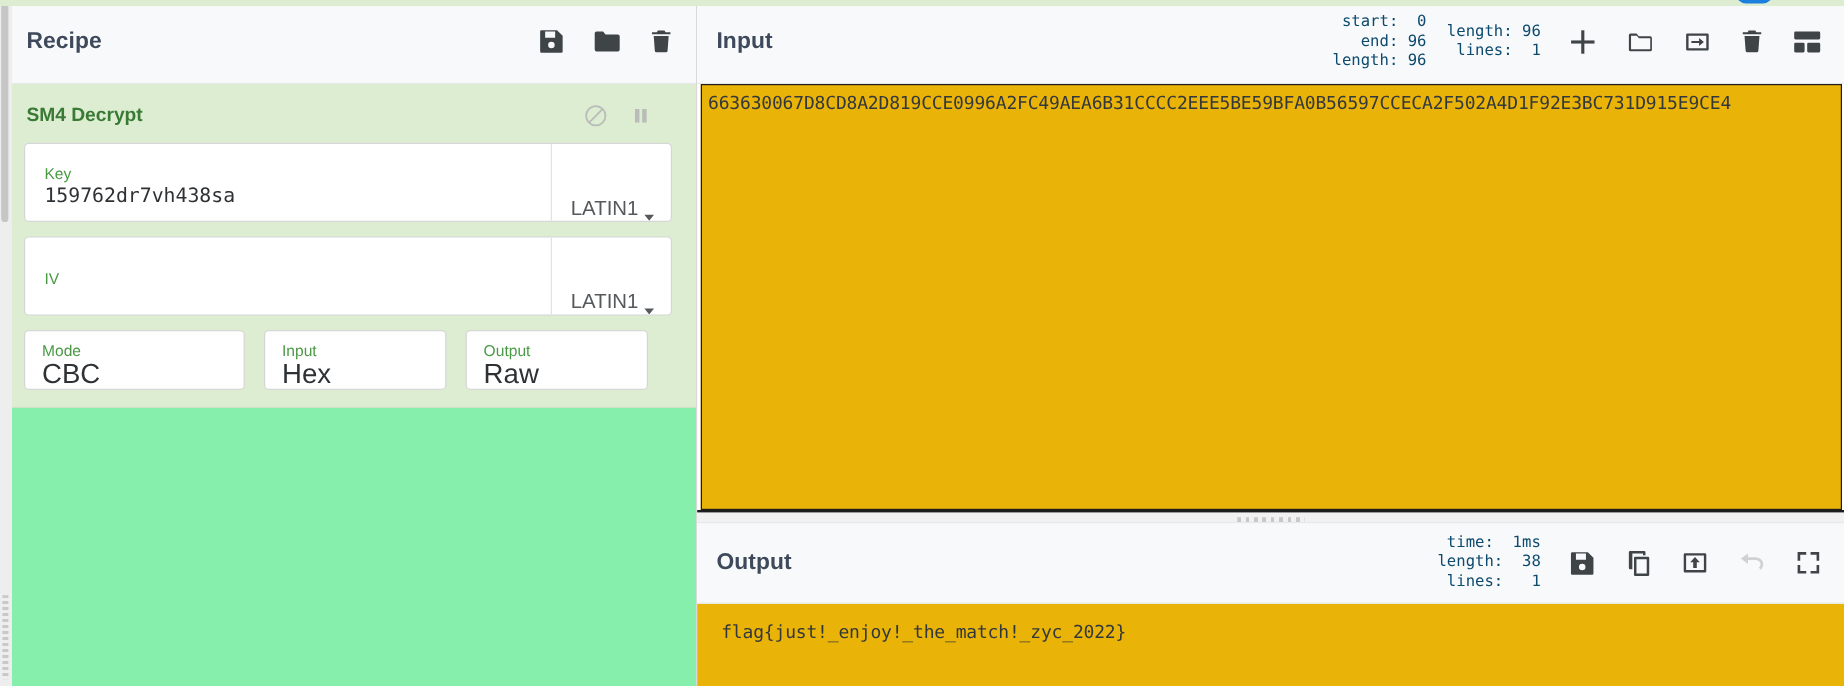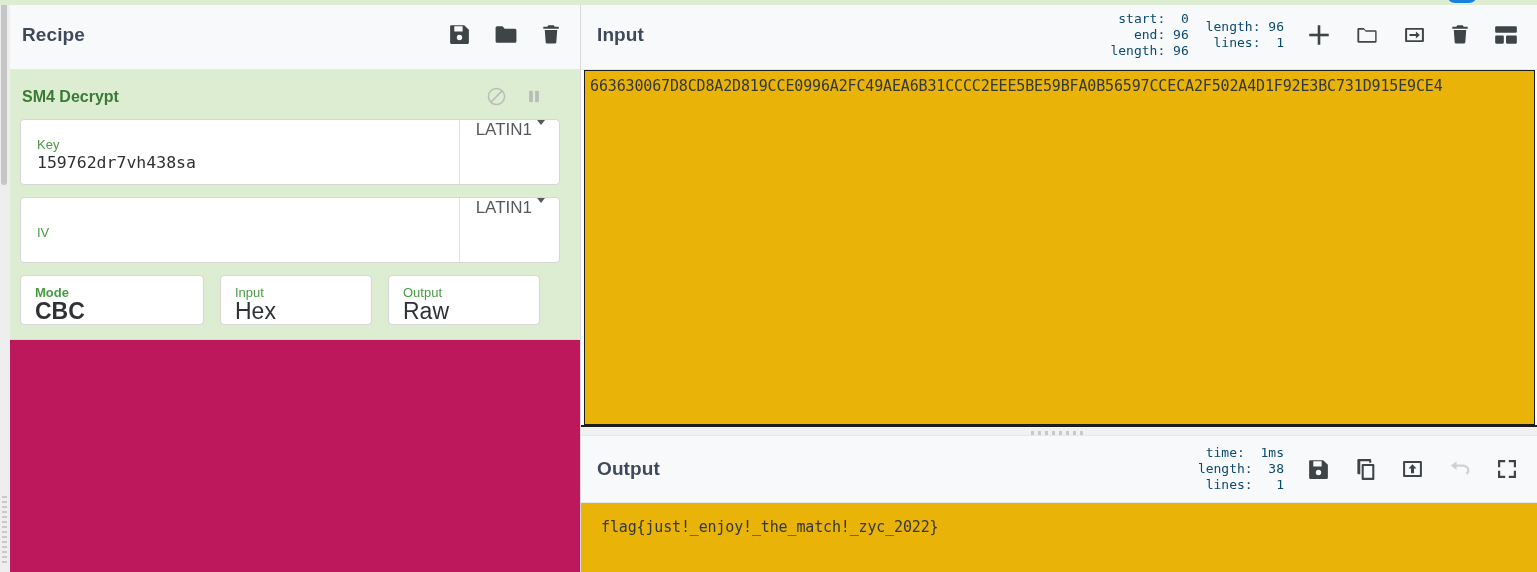--- a/index.html
+++ b/index.html
@@ -65,21 +65,21 @@
   .title-icons {
     margin-left: auto;
     display: flex;
     align-items: center;
     gap: 21px;
   }
   .title-icons svg { display: block; fill: #3f4447; }
 
   .recipe-body {
     flex: 1;
-    background: #be185d;
+    background: #86efac;
     overflow: hidden;
     position: relative;
   }
   .operation {
     background: #dcedd2;
     padding: 0 0 14px 0;
     border-bottom: 1px solid #cfe3c3;
   }
   .op-header {
     display: flex;
@@ -126,21 +126,21 @@
   .arg-value {
     font-family: "DejaVu Sans Mono", monospace;
     font-size: 16.5px;
     color: #2f3235;
     line-height: 20px;
     white-space: nowrap;
   }
   .arg-enc {
     border-left: 1px solid #e2e2e2;
     display: flex;
-    align-items: flex-start;
+    align-items: flex-end;
     padding: 0 14px 0 16px;
     font-size: 17px;
     color: #56595c;
     white-space: nowrap;
   }
   .caret {
     display: inline-block;
     margin-left: 5px;
     width: 0; height: 0;
     border-left: 4.5px solid transparent;
@@ -157,21 +157,21 @@
   .arg-select {
     background: #fff;
     border: 1px solid #d6d6d6;
     border-radius: 4px;
     height: 50px;
     padding: 6px 14px 0 14px;
     display: flex;
     flex-direction: column;
     justify-content: center;
   }
-  .arg-select.mode { width: 184px; font-weight: bold; }
+  .arg-select.mode { width: 184px; }
   .arg-select.inp  { width: 152px; }
   .arg-select.outp { width: 152px; }
   .arg-select .arg-value { font-family: "Liberation Sans", sans-serif; font-size: 23px; }
 
   
   .io-col {
     flex: 1;
     height: 572px;
     display: flex;
     flex-direction: column;

